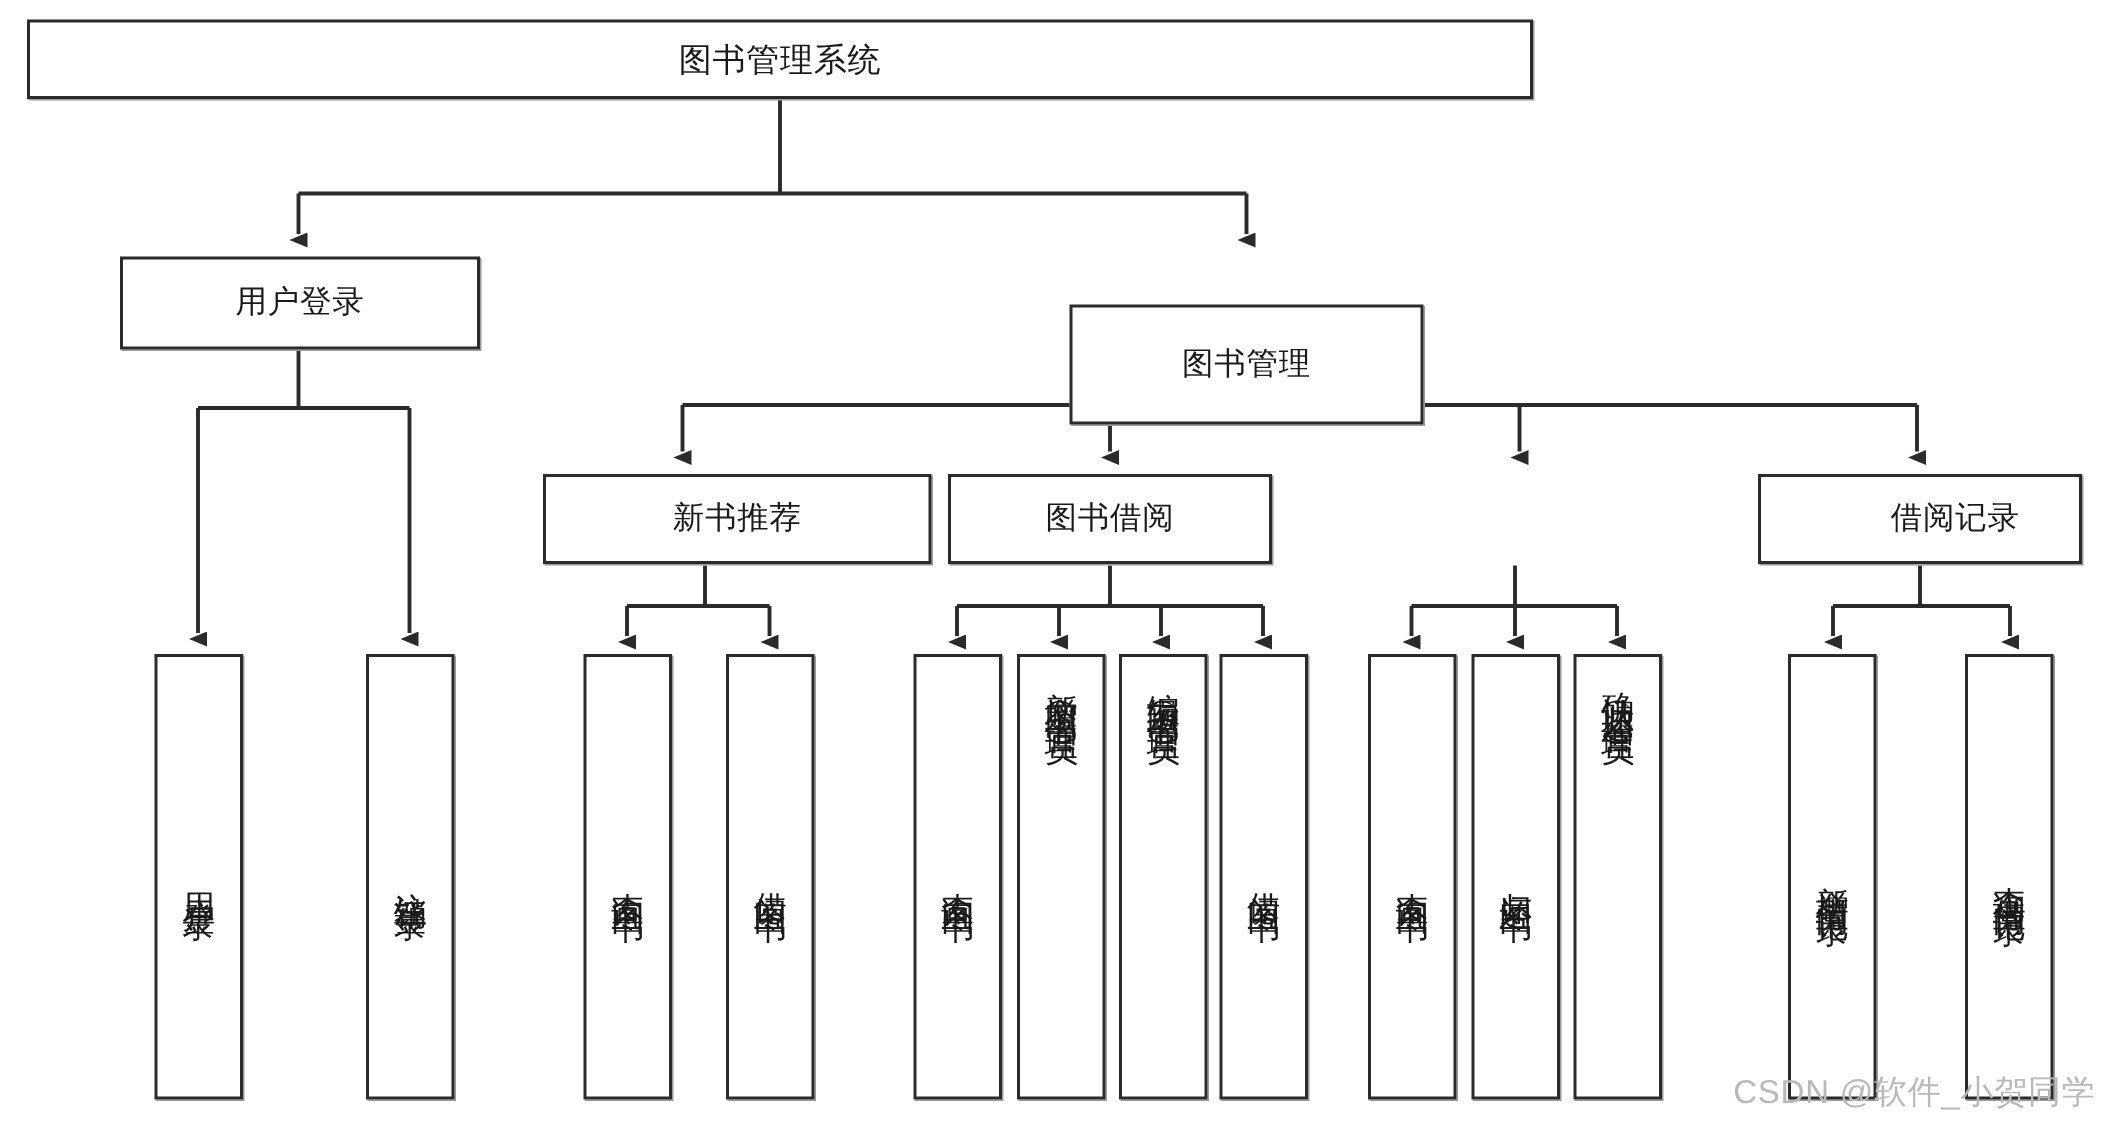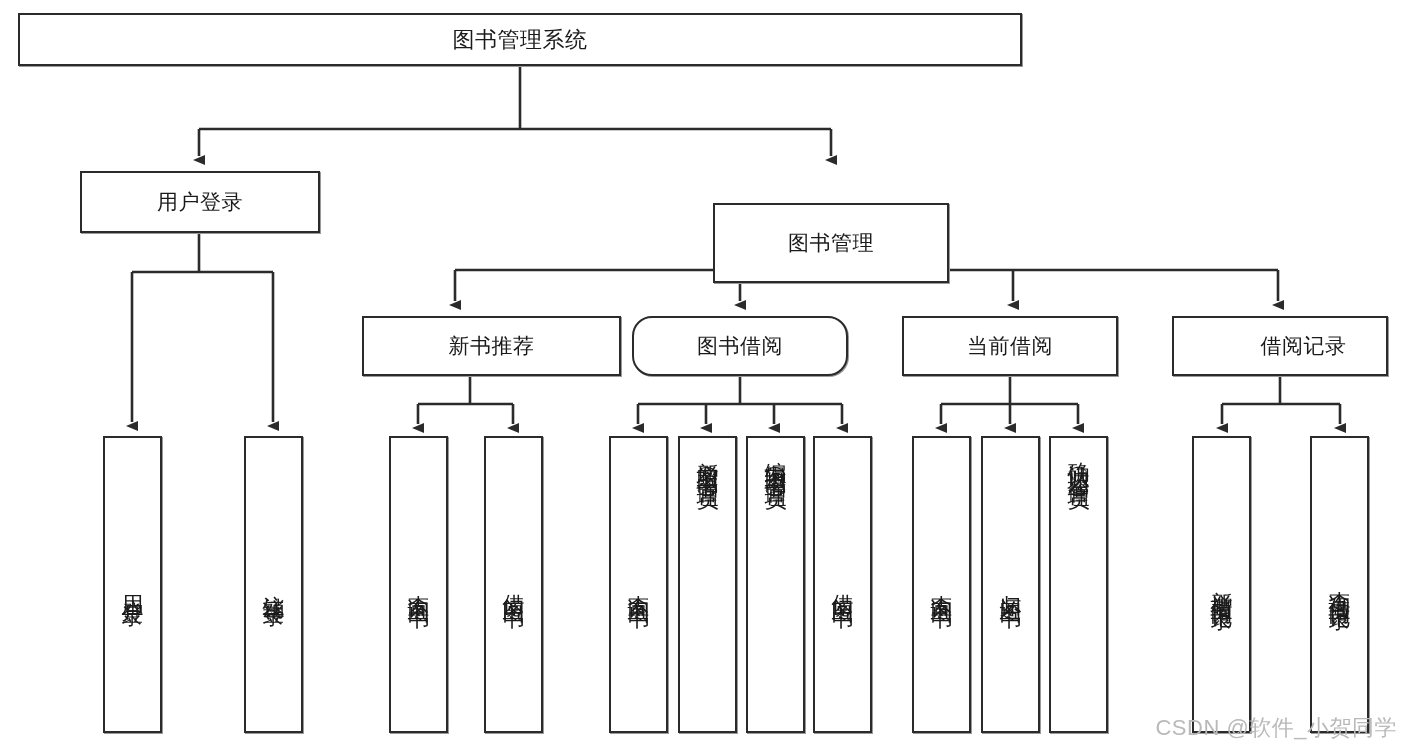--- a/index.html
+++ b/index.html
@@ -146,27 +146,24 @@
   </div>
 
   <div class="node h" style="left:713px; top:171px; width:236px; height:80px;margin-top:32px;">
     <span class="label">图书管理</span>
   </div>
 
   <div class="node h" style="left:362px; top:316px; width:259px; height:60px;">
     <span class="label">新书推荐</span>
   </div>
 
-  <div class="node h" style="left:632px; top:316px; width:216px; height:60px;border-radius:20px;">
+  <div class="node h" style="left:632px; top:316px; width:216px; height:60px;">
     <span class="label">图书借阅</span>
   </div>
 
-  <div class="node h" style="left:902px; top:316px; width:216px; height:60px;">
-    <span class="label">当前借阅</span>
-  </div>
 
   <div class="node h" style="left:1172px; top:316px; width:216px; height:60px;padding-left:47px;">
     <span class="label">借阅记录</span>
   </div>
 
   <div class="node v centered" style="left:103px; top:436px; width:59px; height:297px;">
     <span class="label">用户登录</span>
   </div>
 
   <div class="node v centered" style="left:244px; top:436px; width:59px; height:297px;">

